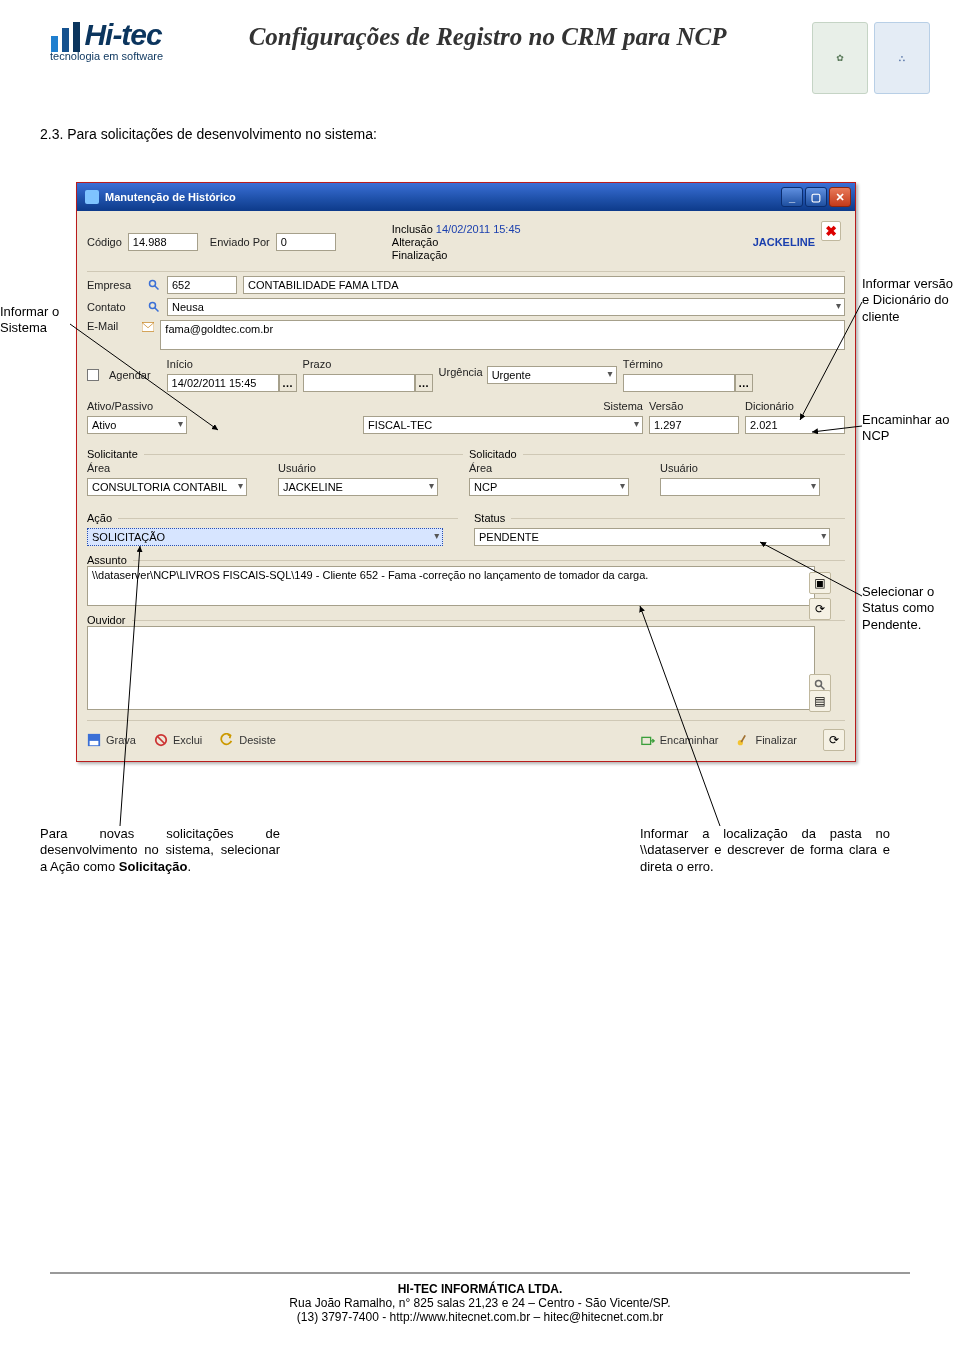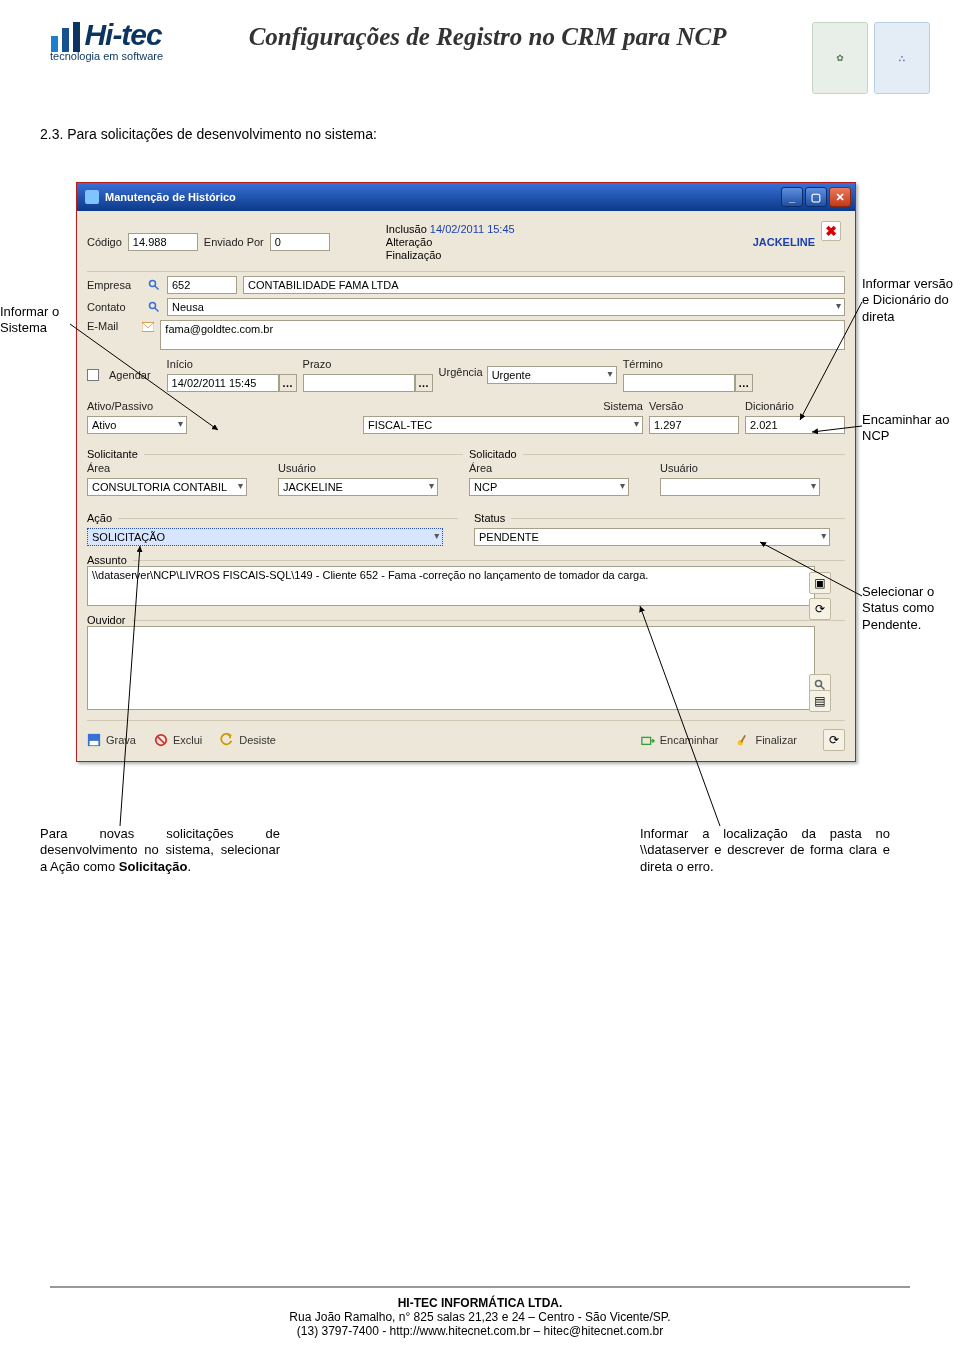--- a/index.html
+++ b/index.html
@@ -104,21 +104,21 @@
   .callout.left1 { left:0; top:304px; width:72px; text-align:left; }
   .callout.right1 { left:862px; top:276px; width:94px; }
   .callout.right2 { left:862px; top:412px; width:94px; }
   .callout.right3 { left:862px; top:584px; width:94px; }
   .callout.bottom-left { left:40px; top:826px; width:240px; text-align:justify; }
   .callout.bottom-right { left:640px; top:826px; width:250px; text-align:justify; }
 
   svg.arrow { position:absolute; overflow:visible; pointer-events:none; }
 
   .footer {
-    position:absolute; left:0; bottom:8px; width:100%;
+    position:absolute; left:0; bottom:22px; width:100%;
     text-align:center; font-size:12px;
     border-top: 2px solid #999; padding-top:8px;
     margin: 0 50px; width: calc(100% - 100px);
   }
 
   .chk { width:12px; height:12px; border:1px solid #777; background:#fff; display:inline-block; margin-right:4px; vertical-align:middle; }
 </style>
 </head>
 <body>
 
@@ -152,21 +152,21 @@
       <span class="winbtn">▢</span>
       <span class="winbtn close">✕</span>
     </div>
   </div>
 
   <div class="wbody">
 
     <div class="toprow">
       <span class="lbl">Código</span>
       <span class="inp ro" style="width:70px; text-align:right;">14.988</span>
-      <span class="lbl" style="">Enviado Por</span>
+      <span class="lbl" style="margin-left:6px;">Enviado Por</span>
       <span class="inp ro" style="width:60px; text-align:right;">0</span>
 
       <div style="margin-left:50px;" class="stack">
         <div><span>Inclusão</span> <span class="blue">14/02/2011 15:45</span></div>
         <div>Alteração</div>
         <div>Finalização</div>
       </div>
 
       <span class="blue" style="margin-left:auto; margin-right:30px; font-weight:bold;">JACKELINE</span>
       <span class="redx">✖</span>
@@ -372,21 +372,21 @@
             <rect x="7" y="2" width="2" height="9" fill="#a07030" transform="rotate(30 8 7)"></rect>
           </svg>
         <span>Finalizar</span>
       </span>
       <span class="sqbtn" style="margin-left:8px;">⟳</span>
     </div>
   </div>
 </div>
 
 <div class="callout left1">Informar o Sistema</div>
-<div class="callout right1">Informar versão e Dicionário do direta</div>
+<div class="callout right1">Informar versão e Dicionário do cliente</div>
 <div class="callout right2">Encaminhar ao NCP</div>
 <div class="callout right3">Selecionar o Status como Pendente.</div>
 <div class="callout bottom-left">
   Para novas solicitações de desenvolvimento no sistema, selecionar a Ação como <b>Solicitação</b>.
 </div>
 <div class="callout bottom-right">Informar a localização da pasta no \\dataserver e descrever de forma clara e direta o erro.</div>
 
 <svg class="arrow" style="left:0; top:0;" width="960" height="900">
   <defs>
     <marker id="ah" markerWidth="8" markerHeight="8" refX="6" refY="3" orient="auto">

